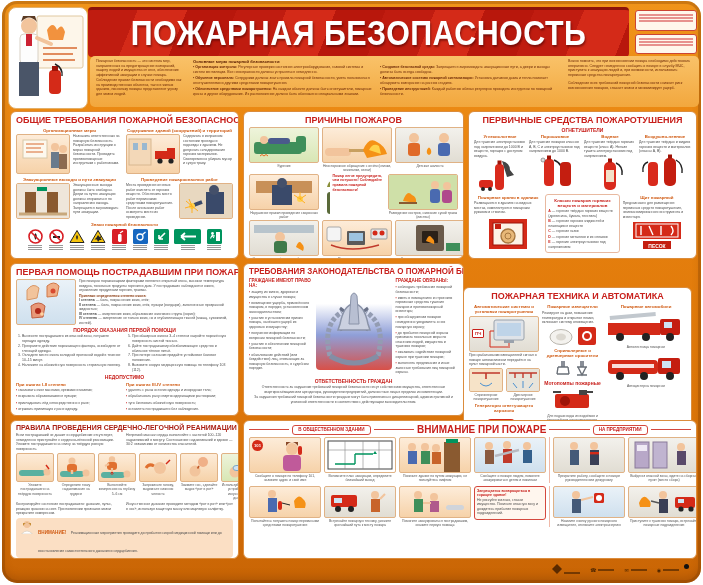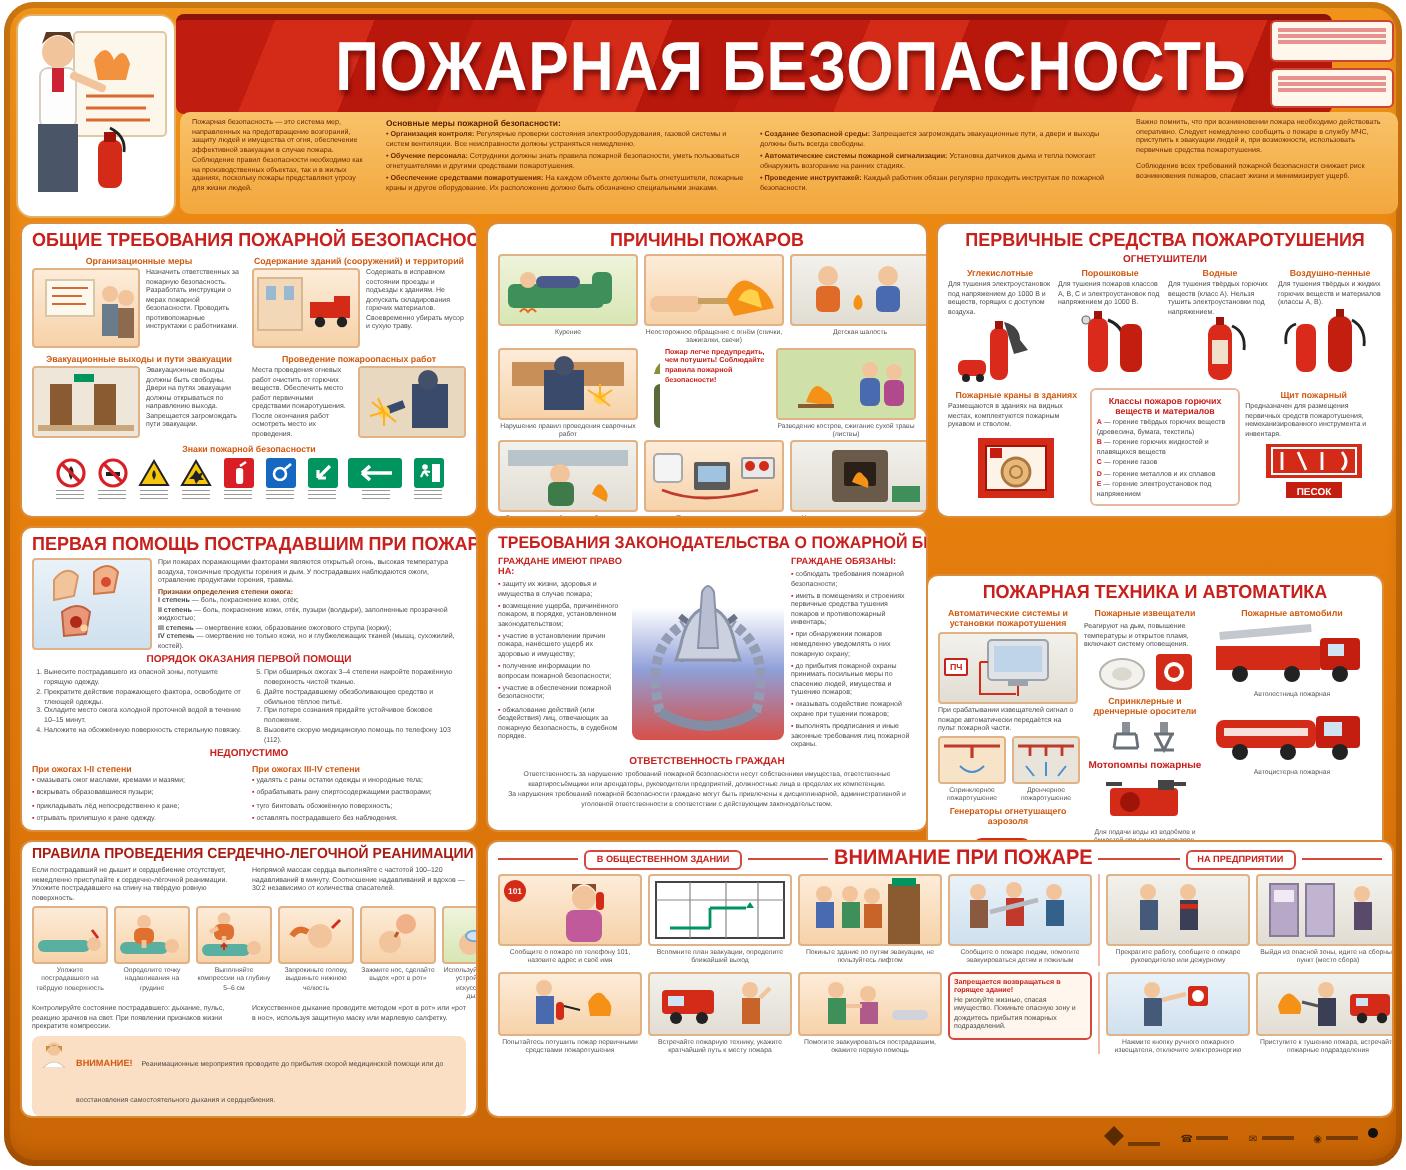--- a/index.html
+++ b/index.html
@@ -3,21 +3,21 @@
 <meta charset="utf-8">
 <style>
   html,body{margin:0;padding:0;background:#fff;width:703px;height:585px;overflow:hidden;
     font-family:"Liberation Sans",sans-serif;}
   .poster{position:absolute;left:2px;top:1px;width:699px;height:582px;border-radius:15px;
     background:linear-gradient(180deg,#f0941a 0%,#e8820e 30%,#dd760a 70%,#c96505 100%);
     box-shadow:inset 0 0 0 3px rgba(122,60,0,.30), inset 0 -6px 8px rgba(100,45,0,.25);overflow:hidden;}
   
   .banner{position:absolute;left:86px;top:6px;width:541px;height:47px;border-radius:4px;
     background:repeating-linear-gradient(112deg,#c01c10 0 46px,#d42a18 46px 92px,#b8170c 92px 138px);
-    border-top:3px solid #8d120a;display:flex;align-items:center;justify-content:center;padding-left:37px;}
+    border-top:3px solid #8d120a;display:flex;align-items:center;justify-content:center;}
   .banner-title{color:#fff;font-weight:bold;font-size:31px;letter-spacing:0.5px;white-space:nowrap;
     transform:scale(.98,1.12);text-shadow:1px 2px 2px rgba(60,0,0,.5);}
   .corner-tags{position:absolute;left:633px;top:9px;width:62px;height:44px;display:flex;flex-direction:column;gap:3px;}
   .ctag{flex:1;background:#fff7ec;border:1px solid #c43;border-radius:3px;padding:2px 3px;}
   .ctag i{display:block;height:2px;margin:1px 0;background:#d66;opacity:.7;}
   
   .mancard{position:absolute;left:6px;top:6px;width:78px;height:100px;background:#fff;border-radius:8px;
     border:1px solid #e3b06a;overflow:hidden;}
   
   .intro{position:absolute;left:88px;top:55px;width:609px;height:51px;border-radius:5px;

